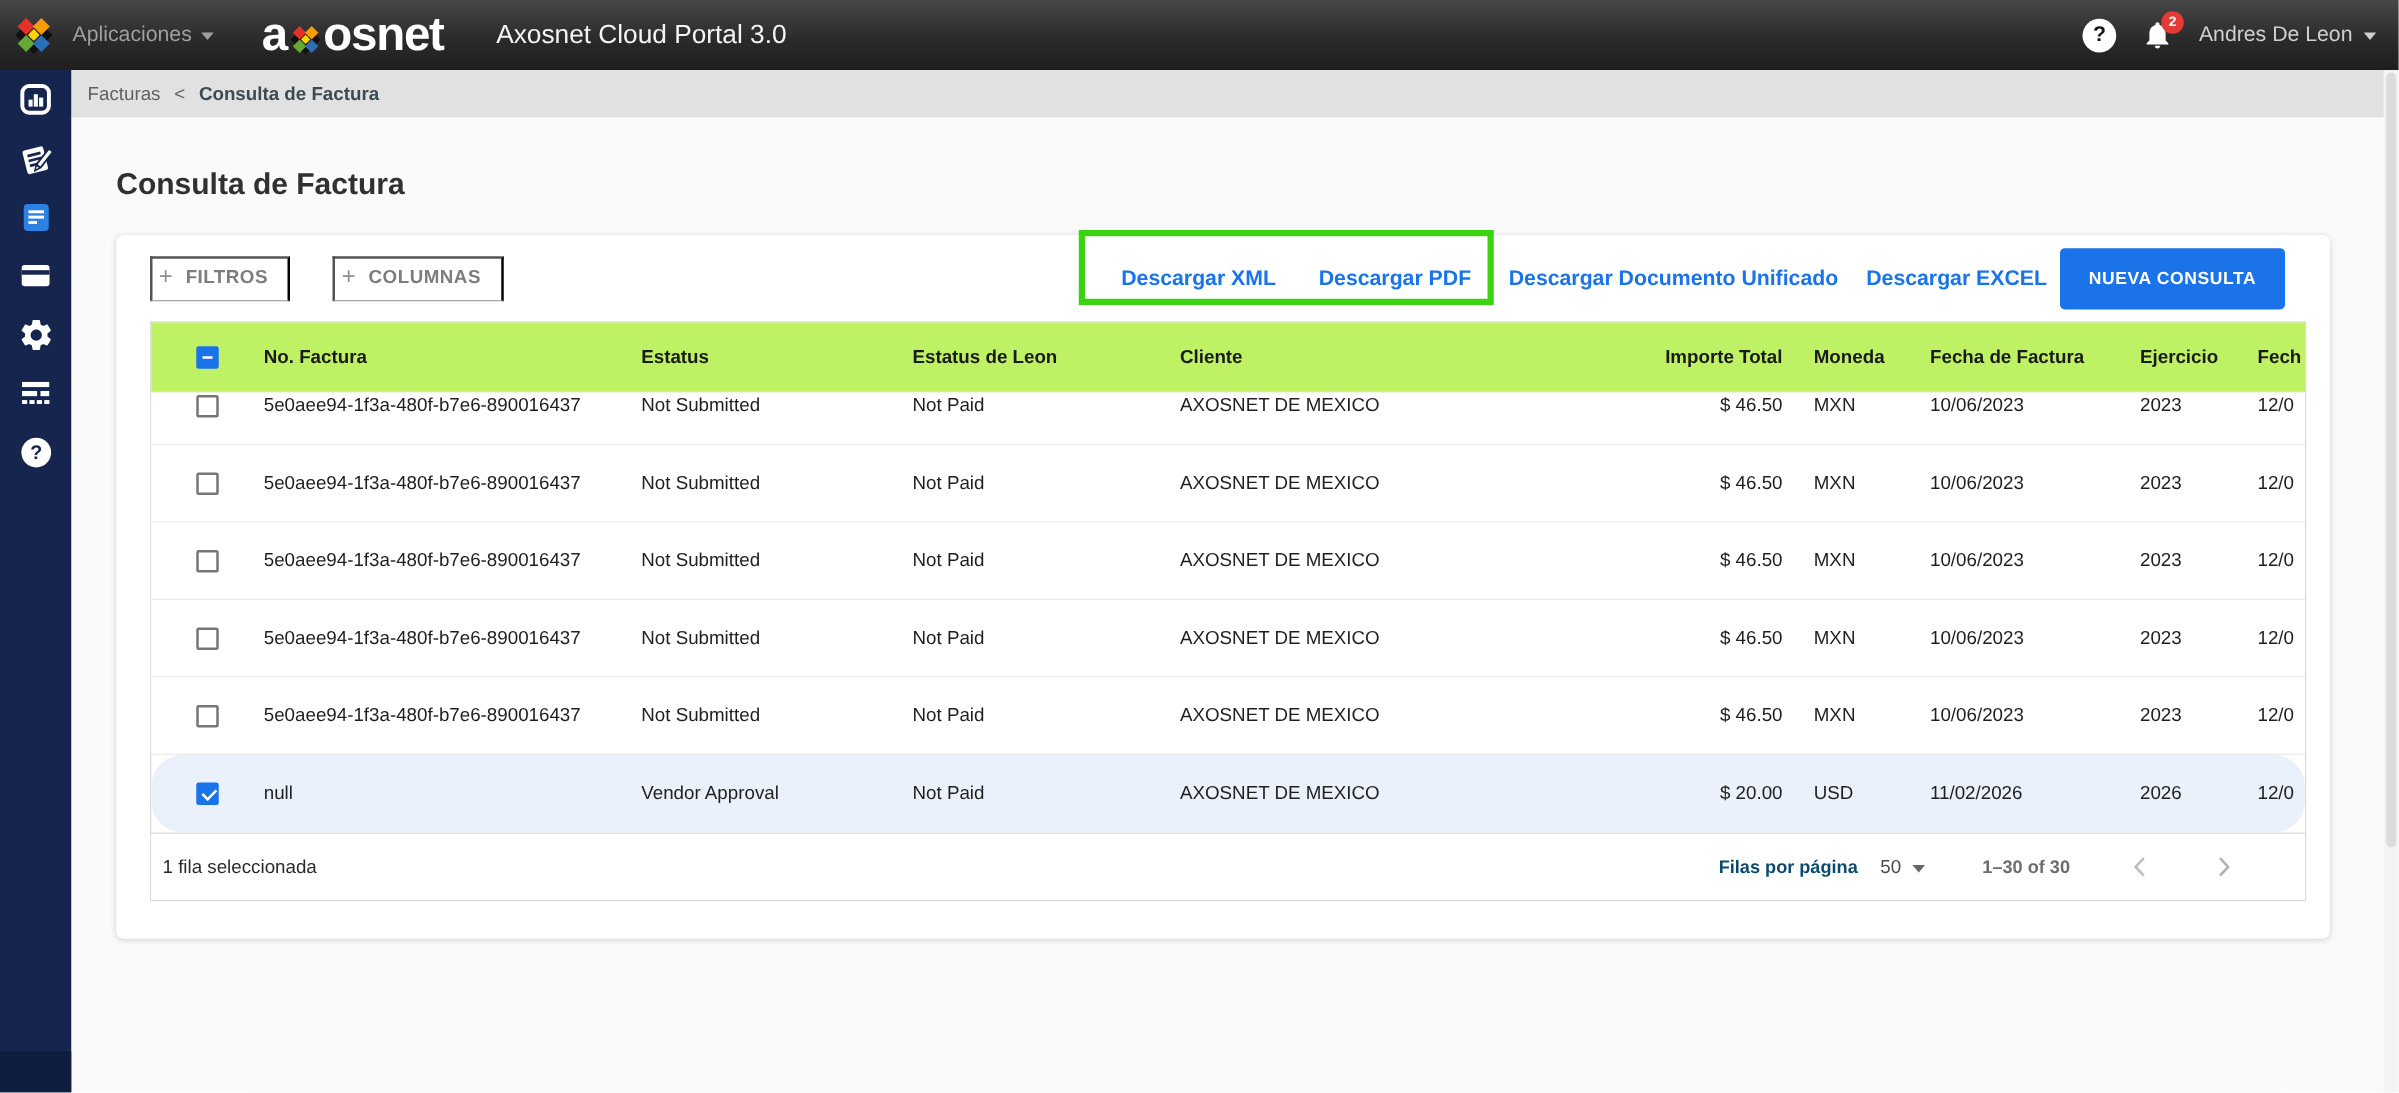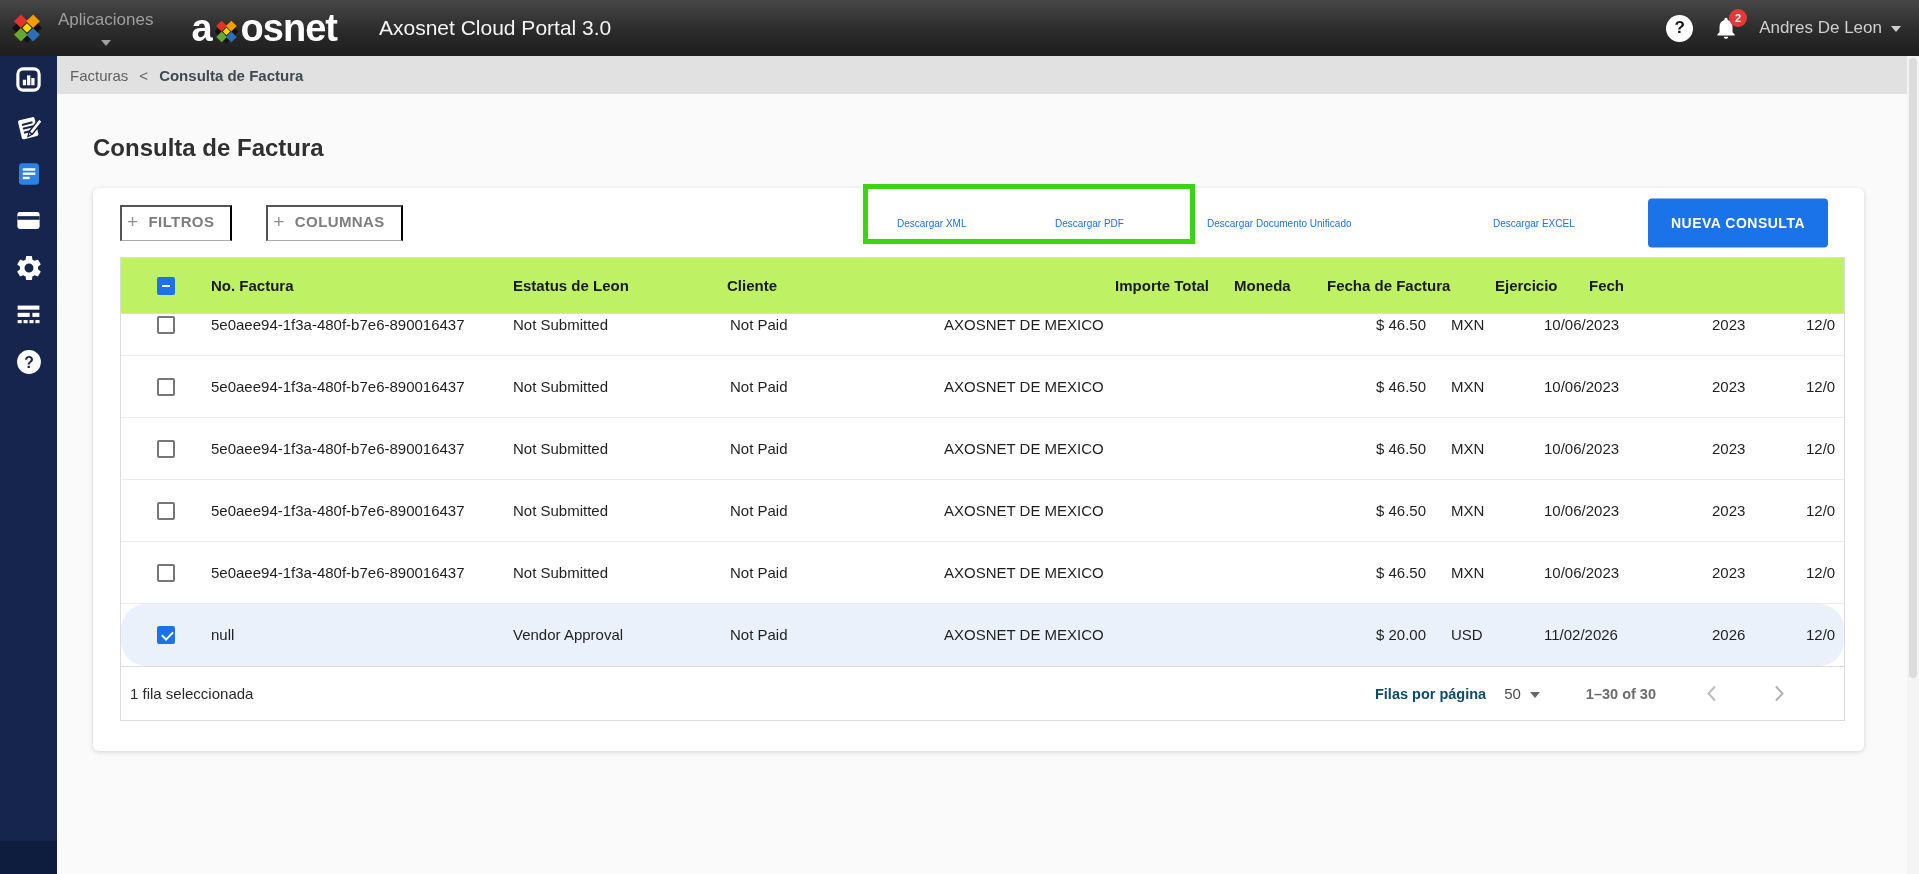--- a/index.html
+++ b/index.html
@@ -14,21 +14,21 @@
   body{
     width:1919px;height:874px;overflow:hidden;
     font-family:"Liberation Sans","DejaVu Sans",sans-serif;
     background:#fafafa;
   }
   
   .topbar{
     height:56px;background:linear-gradient(180deg,#474747 0%,#2b2b2b 55%,#1e1e1e 100%);
     display:flex;align-items:center;padding:0 18px 0 10px;
   }
-  .apps{display:flex;align-items:center;gap:8px;color:#9f9f9f;font-size:17px;margin-left:14px;cursor:pointer;flex-direction:column;}
+  .apps{display:flex;align-items:center;gap:8px;color:#9f9f9f;font-size:17px;margin-left:14px;cursor:pointer;}
   .caret{width:0;height:0;border-left:5px solid transparent;border-right:5px solid transparent;border-top:6px solid currentColor;display:inline-block;margin-top:2px;}
   .brand{display:flex;align-items:center;margin-left:38px;color:#fff;font-weight:700;font-size:38px;letter-spacing:-1px;line-height:1;}
   .brand .pw{margin:6px 1px 0 1px;}
   .portal-title{margin-left:42px;color:#f4f4f4;font-size:21px;font-weight:400;}
   .topbar-right{margin-left:auto;display:flex;align-items:center;gap:20px;}
   .help-btn{width:27px;height:27px;border-radius:50%;background:#fff;color:#141414;font-weight:700;font-size:17px;display:flex;align-items:center;justify-content:center;cursor:pointer;}
   .bell-wrap{position:relative;cursor:pointer;display:flex;}
   .badge{position:absolute;top:-6px;right:-8px;background:var(--badge-red);color:#fff;width:18px;height:18px;border-radius:50%;font-size:11px;font-weight:700;display:flex;align-items:center;justify-content:center;}
   .user{color:#cfcfcf;font-size:17px;display:flex;align-items:center;gap:9px;cursor:pointer;}
 
@@ -48,21 +48,21 @@
 
   
   .page-title{margin:40px 0 0 36px;font-size:24px;font-weight:700;color:#303030;}
   .card{margin:26px 0 0 36px;width:1771px;background:#fff;border-radius:6px;
         box-shadow:0 1px 5px rgba(0,0,0,.16);position:relative;padding-bottom:30px;}
   .toolbar{height:69px;position:relative;}
   .tb-left{position:absolute;left:27px;top:50%;transform:translateY(-50%);display:flex;gap:34px;}
   .tb-toggle{display:flex;align-items:center;gap:10px;color:#7d7d7d;font-weight:700;font-size:15px;
              letter-spacing:.4px;border-bottom:1px solid #a9a9a9;padding:5px 16px 9px 5px;cursor:pointer;background:none;}
   .tb-toggle .plus{font-size:19px;font-weight:400;color:#8f8f8f;line-height:1;}
-  .link{position:absolute;top:50%;transform:translateY(-50%);color:var(--accent-blue);font-weight:400;font-size:10px;white-space:nowrap;cursor:pointer;}
+  .link{position:absolute;top:50%;transform:translateY(-50%);color:var(--accent-blue);font-weight:700;font-size:17px;white-space:nowrap;cursor:pointer;}
   #lnk-xml{left:804px;} #lnk-pdf{left:962px;} #lnk-uni{left:1114px;} #lnk-excel{left:1400px;}
   .primary-btn{position:absolute;left:1555px;top:50%;transform:translateY(-50%);width:180px;height:49px;
                background:var(--accent-blue);color:#fff;font-weight:700;font-size:14px;letter-spacing:.5px;
                border:none;border-radius:4px;display:flex;align-items:center;justify-content:center;cursor:pointer;}
   .highlight-box{position:absolute;left:770px;top:-4px;width:332px;height:60px;border:5px solid var(--highlight-green);pointer-events:none;z-index:5;}
 
   
   .gridbox{margin:0 19px 0 27px;border:1px solid #dcdcdc;}
   .ghead{display:flex;height:56px;border-bottom:1px solid #dcdcdc;font-weight:700;font-size:15px;color:#1a1a1a;background:#bef264;text-align:center;}
   .gbody{height:352px;overflow:hidden;}
@@ -262,20 +262,21 @@
           <button class="primary-btn">NUEVA CONSULTA</button>
           <div class="highlight-box"></div>
         </div>
 
         <div class="gridbox">
           <div class="ghead">
             <div class="cell c-check">
               <span class="cb indeterminate"></span>
             </div>
             <div class="cell c-fact">No. Factura</div>
+            <div class="cell c-est">Estatus</div>
             <div class="cell c-pago">Estatus de Leon</div>
             <div class="cell c-cli">Cliente</div>
             <div class="cell c-imp">Importe Total</div>
             <div class="cell c-mon">Moneda</div>
             <div class="cell c-fec">Fecha de Factura</div>
             <div class="cell c-eje">Ejercicio</div>
             <div class="cell c-fec2">Fech</div>
           </div>
           <div class="gbody">
               <div class="trow clipped">

